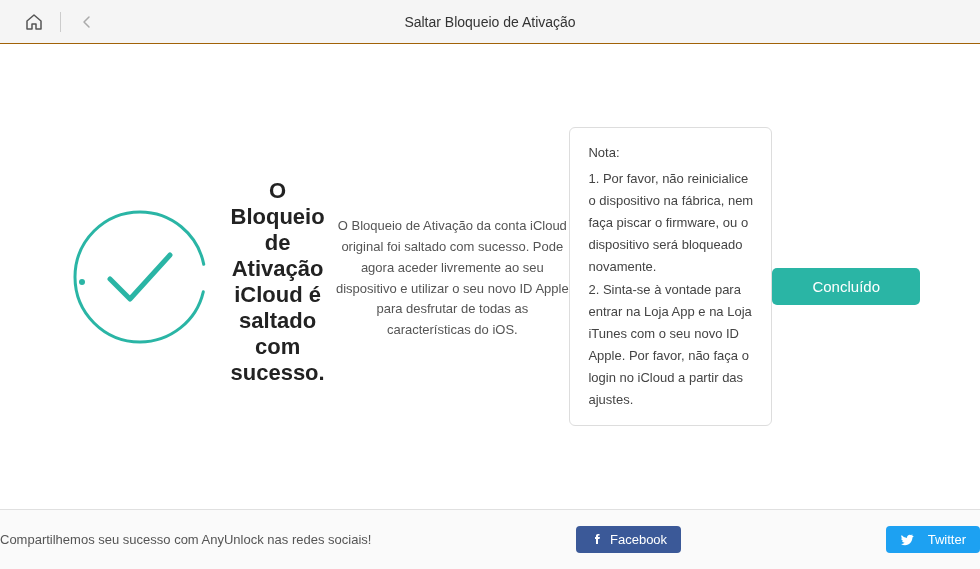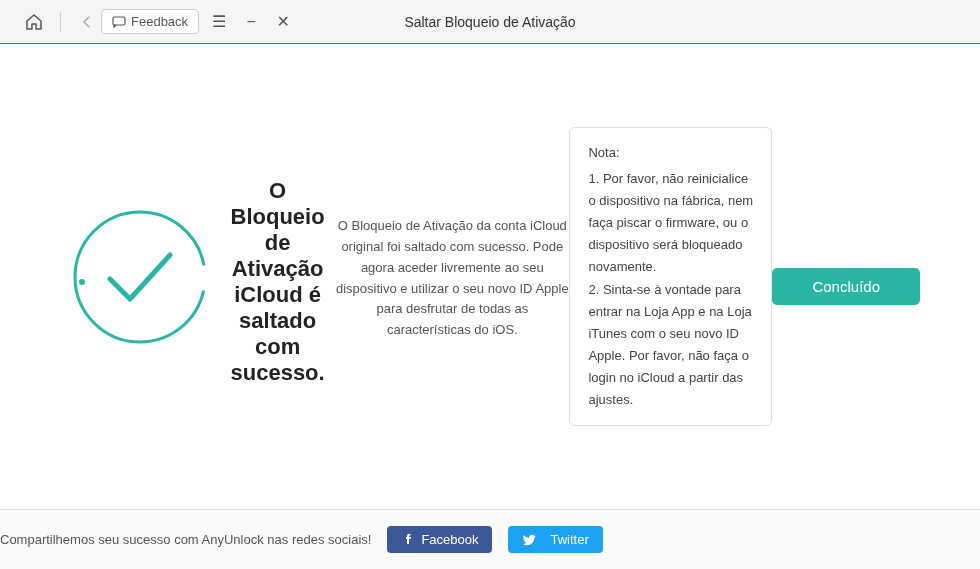--- a/index.html
+++ b/index.html
@@ -174,21 +174,21 @@
     .bottom-bar {
       position: absolute;
       bottom: 0;
       left: 0;
       right: 0;
       height: 60px;
       border-top: 1px solid #e0e0e0;
       background: #fafafa;
       display: flex;
       align-items: center;
-      justify-content: flex-start;
+      justify-content: space-between;
       gap: 16px;
     }
 
     .share-text {
       font-size: 13px;
       color: #555;
     }
 
     .facebook-btn {
       display: flex;
@@ -229,32 +229,20 @@
       </svg>
     </div>
     <div class="divider-v"></div>
     <div class="back-btn">
       <svg width="16" height="16" viewBox="0 0 16 16" fill="none">
         <path d="M10 3L5 8l5 5" stroke="#aaa" stroke-width="1.5" stroke-linecap="round" stroke-linejoin="round"></path>
       </svg>
     </div>
   </div>
   <div class="title-bar-center">Saltar Bloqueio de Ativação</div>
-  <div class="title-bar-right">
-    <button class="feedback-btn">
-      <svg width="14" height="14" viewBox="0 0 14 14" fill="none">
-        <rect x="1" y="2" width="12" height="8" rx="1.5" stroke="#555" stroke-width="1.2" fill="none"></rect>
-        <path d="M4 10l-2 2V10" stroke="#555" stroke-width="1.2" fill="none"></path>
-      </svg>
-      <span>Feedback</span>
-    </button>
-    <div class="menu-btn">☰</div>
-    <div class="minimize-btn">−</div>
-    <div class="close-btn">✕</div>
-  </div>
 </div>
 
 <div class="main-content">
 
   <div class="success-circle-wrapper">
     <svg class="success-svg" viewBox="0 0 160 160" fill="none" xmlns="http://www.w3.org/2000/svg">
 
       <circle cx="80" cy="80" r="65" stroke="#2ab5a5" stroke-width="3" fill="none" stroke-dasharray="380 30" stroke-dashoffset="-15" stroke-linecap="round"></circle>
 
       <polyline points="50,82 70,102 110,58" stroke="#2ab5a5" stroke-width="5" fill="none" stroke-linecap="round" stroke-linejoin="round"></polyline>

